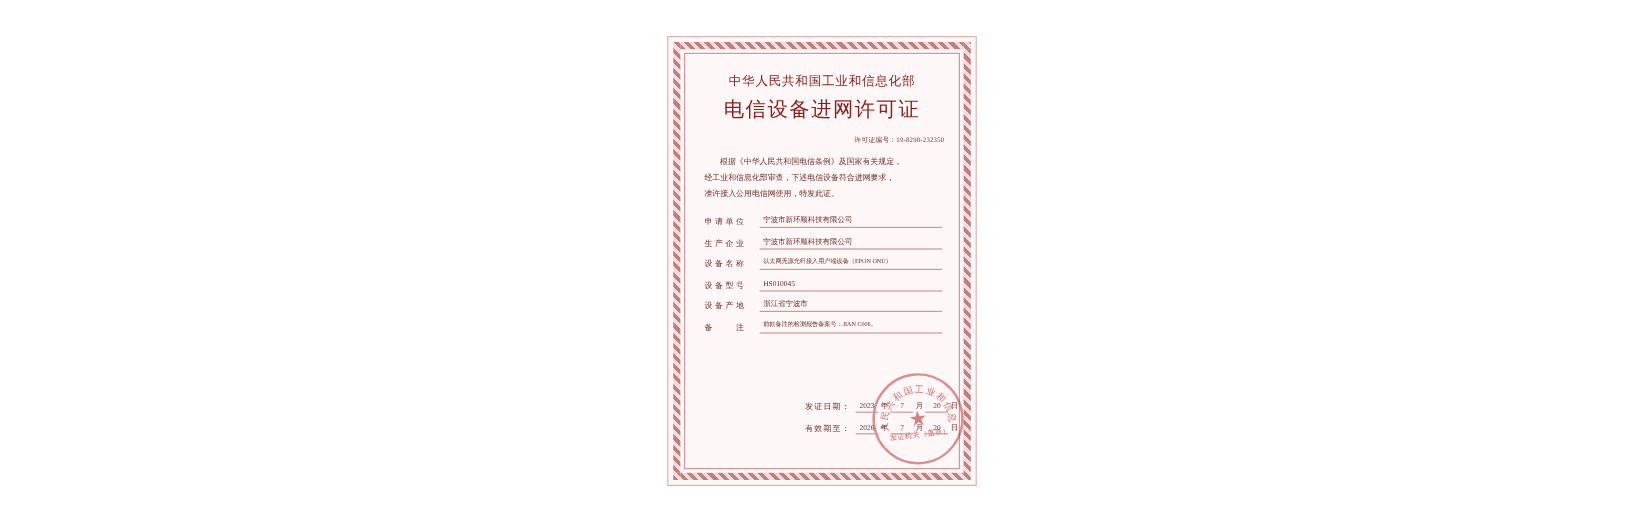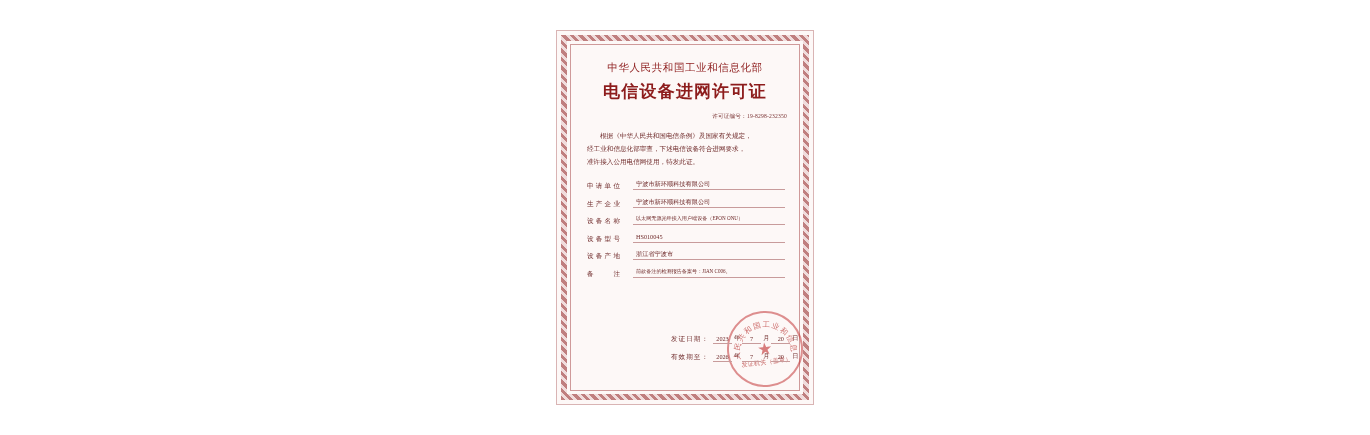--- a/index.html
+++ b/index.html
@@ -70,21 +70,21 @@
     font-size: 10.5px;
     letter-spacing: 0.6px;
     margin-top: 12px;
     font-family: "Liberation Serif", serif;
     white-space: nowrap;
   }
   .title-big {
     text-align: center;
     color: #8d1c1c;
     font-size: 17px;
-    font-weight: bold;
+    font-weight: normal;
     letter-spacing: 1.2px;
     margin-top: 5px;
     white-space: nowrap;
   }
   .cert-no {
     text-align: right;
     color: #7a3333;
     font-size: 5.6px;
     margin-top: 10px;
     padding-right: 8px;

